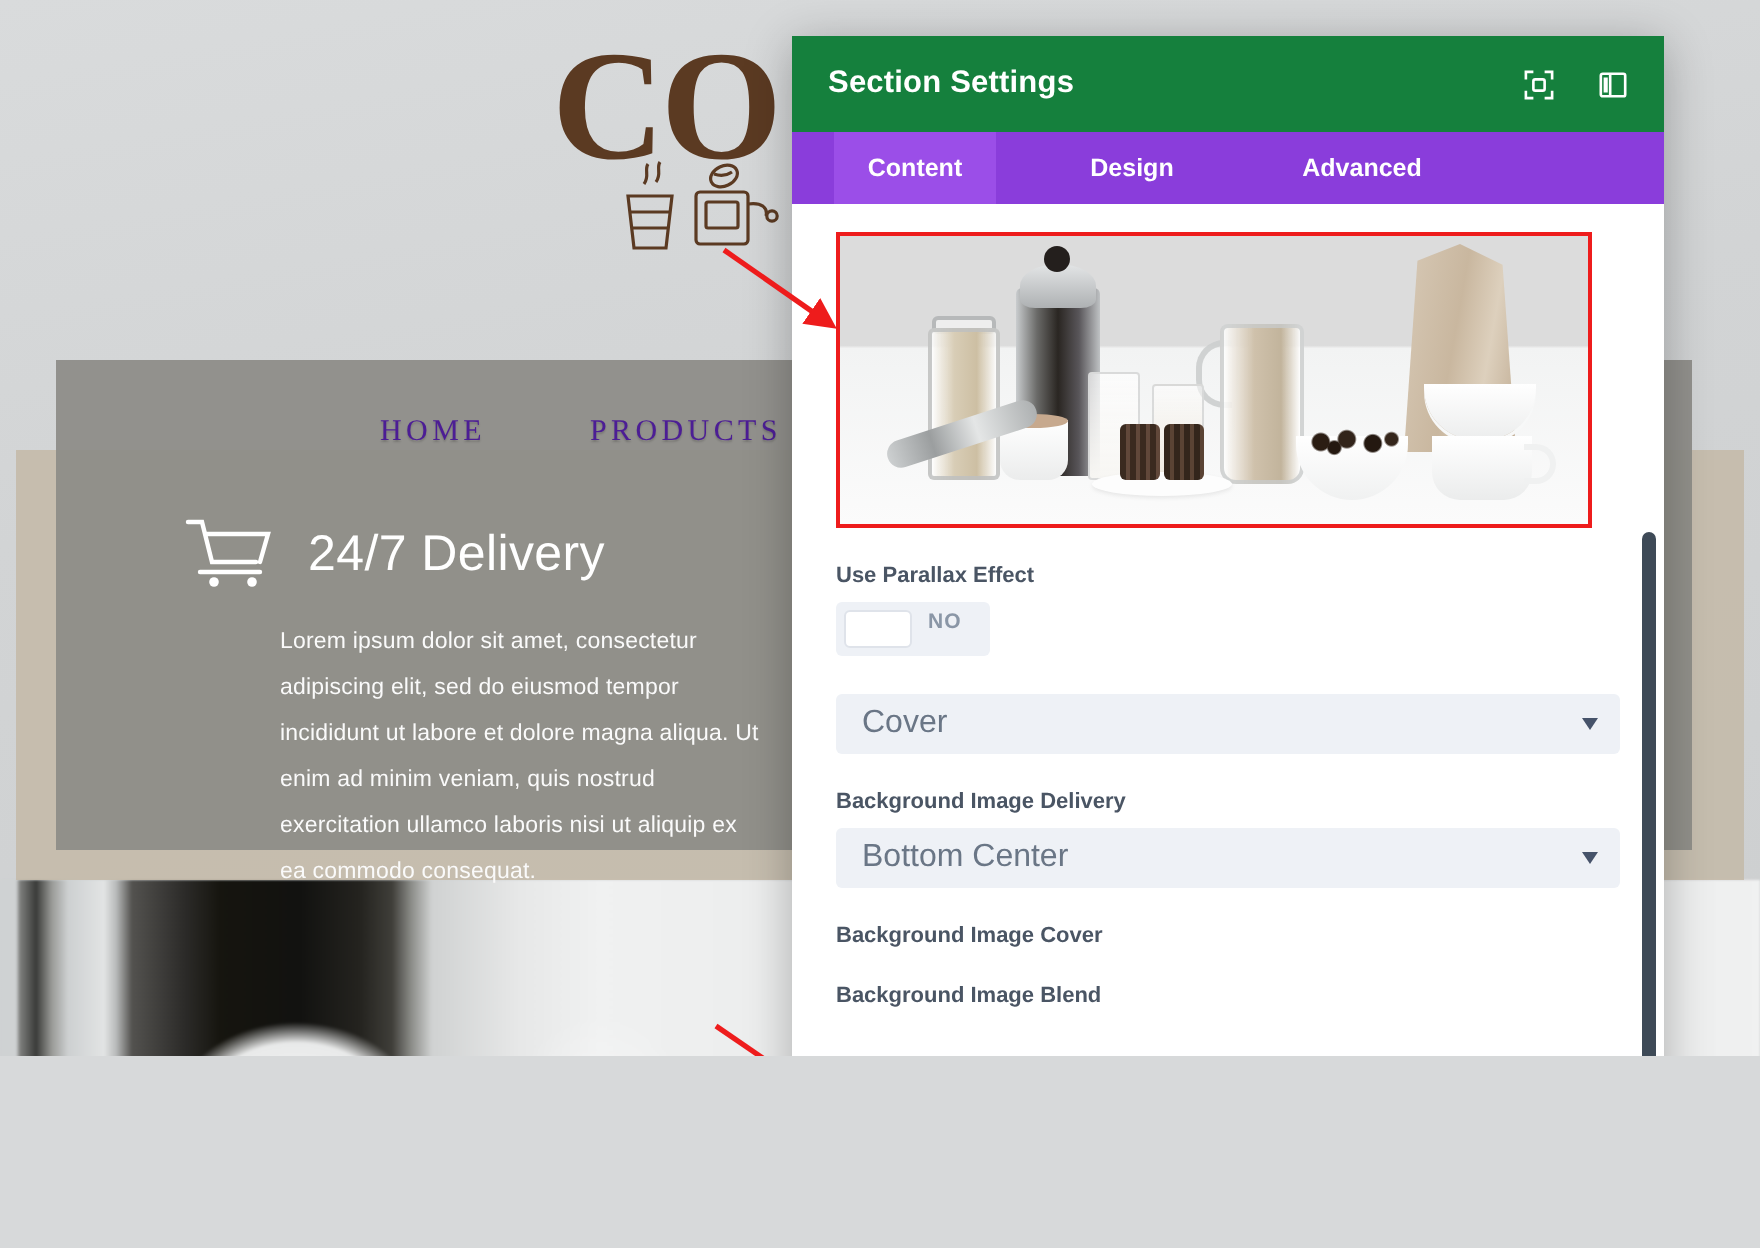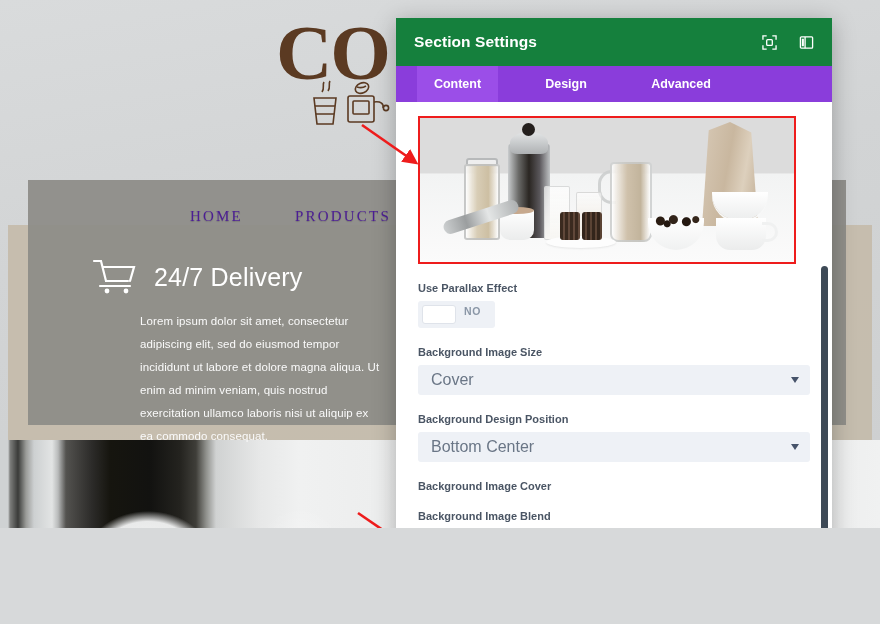--- a/index.html
+++ b/index.html
@@ -379,29 +379,28 @@
 
       <div class="field">
         <div class="field-label">Use Parallax Effect</div>
         <div class="toggle-wrap">
           <div class="toggle"></div>
           <div class="toggle-text">NO</div>
         </div>
       </div>
 
       <div class="field">
-        <div class="field-label">Background Image Size</div>
         <div class="select">
           <span>Cover</span>
           <span class="caret"></span>
         </div>
       </div>
 
       <div class="field">
-        <div class="field-label">Background Design Position</div>
+        <div class="field-label">Background Image Delivery</div>
         <div class="select">
           <span>Bottom Center</span>
           <span class="caret"></span>
         </div>
       </div>
 
       <div class="field">
         <div class="field-label">Background Image Cover</div>
       </div>
 

